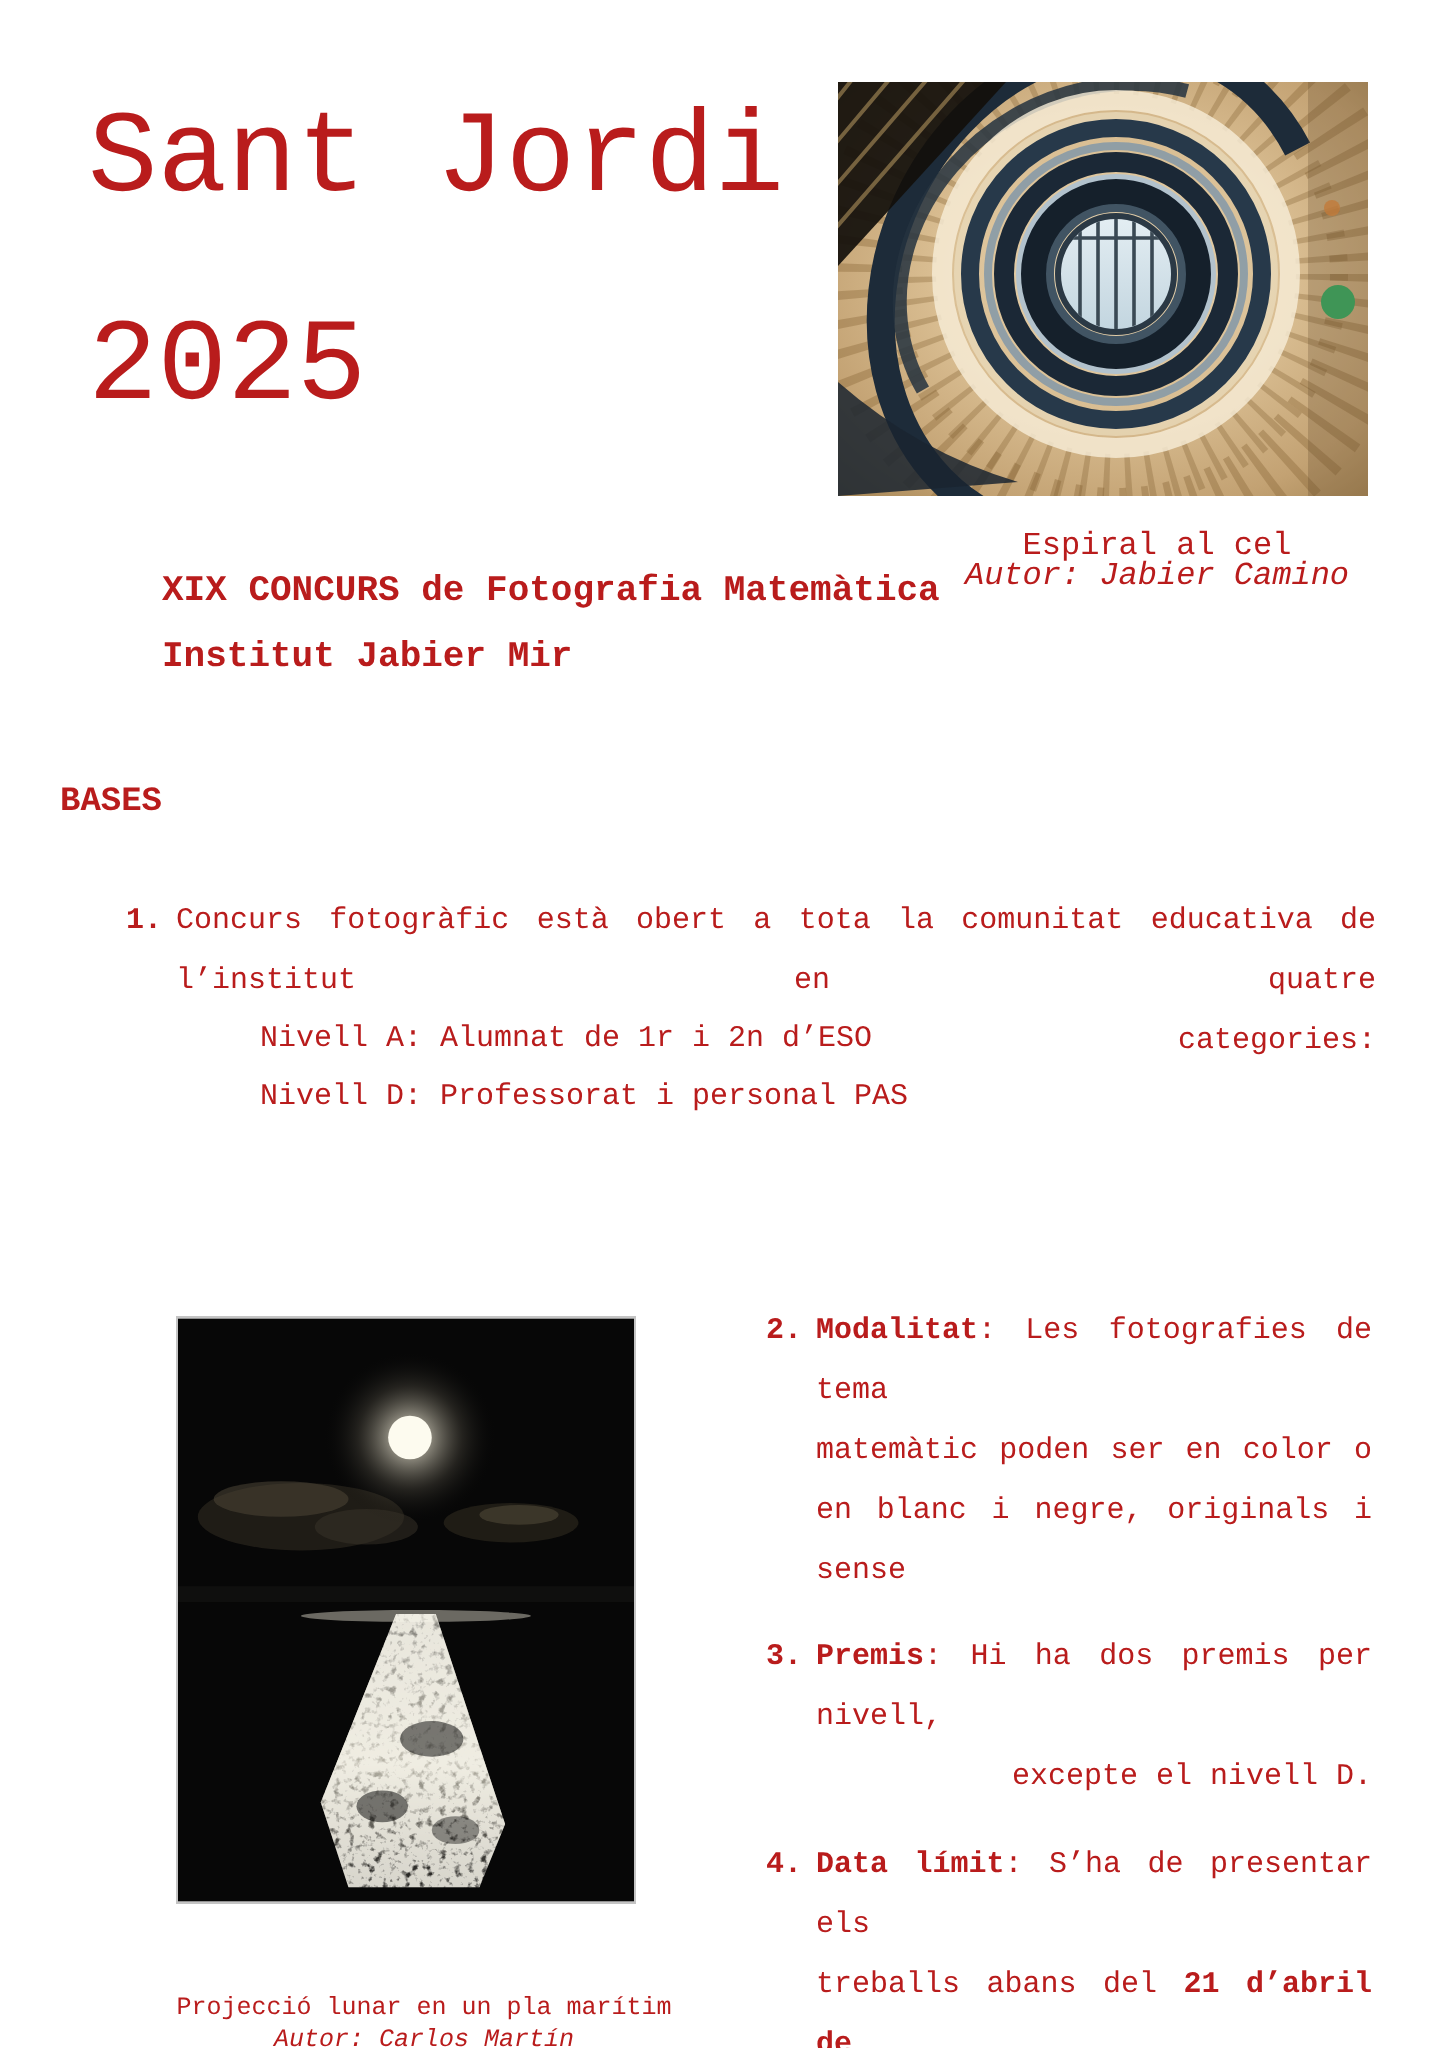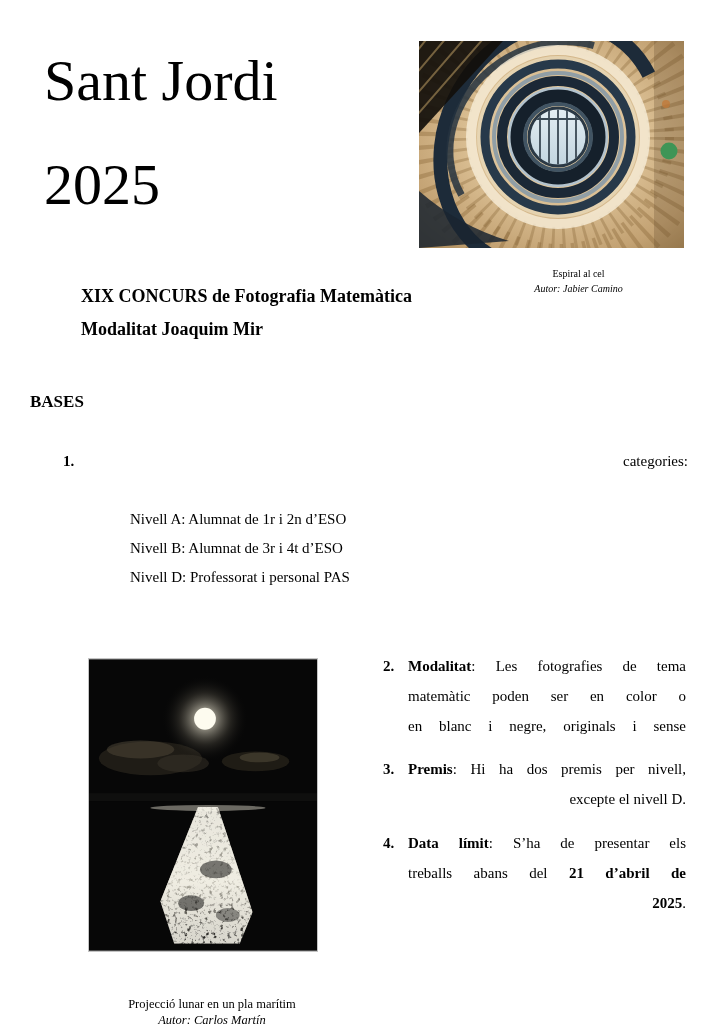--- a/index.html
+++ b/index.html
@@ -1,25 +1,25 @@
 <!DOCTYPE html>
 <html><head>
 <meta charset="utf-8">
 <style>
   html,body{margin:0;padding:0;background:#888;}
   .page{
     position:relative; width:724px; height:1024px; background:#ffffff;
-    font-family:Liberation Serif, serif; color:#000000;
+    font-family:Liberation Mono, monospace; color:#b91c1c;
     overflow:hidden; margin:0 auto;
   }
   .abs{position:absolute;}
   .doc-title{left:44px; top:29px; font-size:58px; line-height:104px; font-weight:400; letter-spacing:0;}
   .photo-spiral{left:419px; top:41px; width:265px; height:207px;}
   .photo-spiral svg{display:block; width:100%; height:100%;}
-  .cap-spiral{left:446px; top:266px; width:265px; text-align:center; font-size:10px; line-height:15px;}
+  .cap-spiral{left:446px; top:266px; width:265px; text-align:center; font-size:16px; line-height:15px;}
   .subtitle{left:43px; top:280px; font-size:18px; font-weight:700; line-height:33px;margin-left:38px;}
   .bases{left:30px; top:392px; font-size:17px; font-weight:700;text-align:center;}
   .item-row{display:flex; font-size:15px; line-height:30px;}
   .item1{left:63px; top:446px;}
   .num{width:25px; font-weight:700; flex:0 0 25px;}
   .t600{width:600px;}
   .t278{width:278px;}
   .jl{text-align:justify; text-align-last:justify;}
   .ll{text-align:right;}
   .levels{left:130px; top:505px; font-size:15px; line-height:29px;}
@@ -95,35 +95,35 @@
     </svg>
   </div>
 
   <div class="abs cap-spiral">
     <div>Espiral al cel</div>
     <div class="credit">Autor: Jabier Camino</div>
   </div>
 
   <div class="abs subtitle">
     <div>XIX CONCURS de Fotografia Matemàtica</div>
-    <div>Modalitat Joaquim Mir</div>
+    <div>Institut Jabier Mir</div>
   </div>
 
   <div class="abs bases">BASES</div>
 
   <div class="abs item-row item1">
     <div class="num">1.</div>
     <div class="t600">
+      <div class="jl">Concurs fotogràfic està obert a tota la comunitat educativa de l’institut en quatre</div>
       <div class="ll">categories:</div>
     </div>
   </div>
 
   <div class="abs levels">
     <div>Nivell A: Alumnat de 1r i 2n d’ESO</div>
-    <div>Nivell B: Alumnat de 3r i 4t d’ESO</div>
     <div>Nivell D: Professorat i personal PAS</div>
   </div>
 
   <div class="abs photo-moon">
     <svg viewBox="0 0 230 294" xmlns="http://www.w3.org/2000/svg">
       <defs>
         <radialGradient id="mglow">
           <stop offset="0" stop-color="#fffdf0" stop-opacity="0.95"></stop>
           <stop offset="0.25" stop-color="#efe9d4" stop-opacity="0.55"></stop>
           <stop offset="0.6" stop-color="#8a8371" stop-opacity="0.22"></stop>

